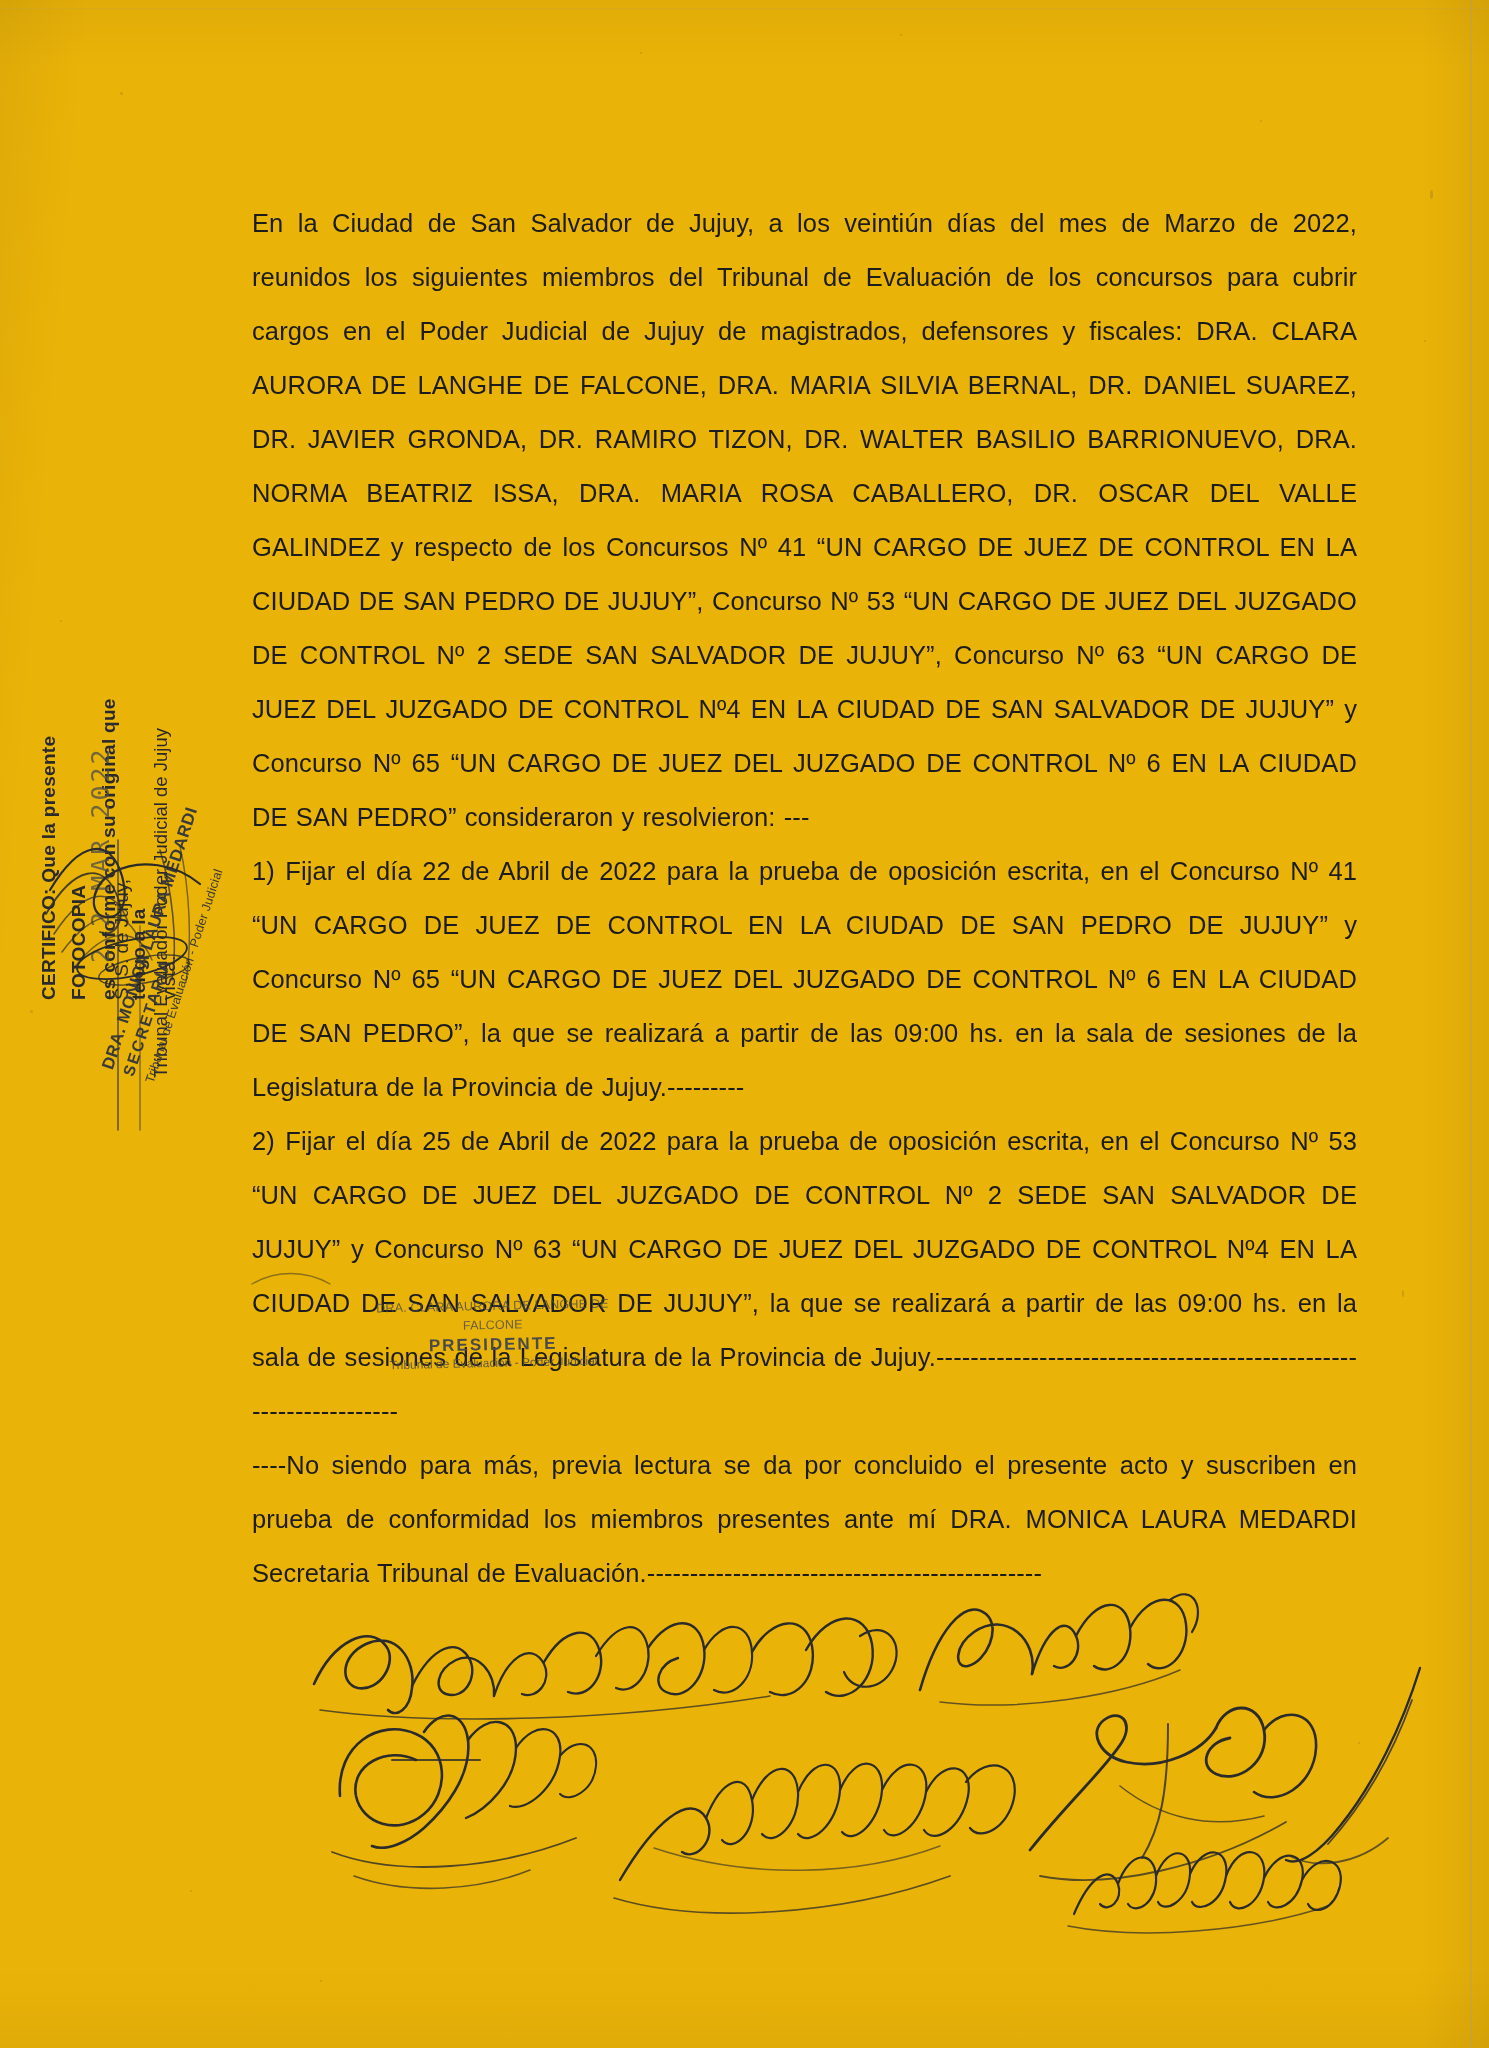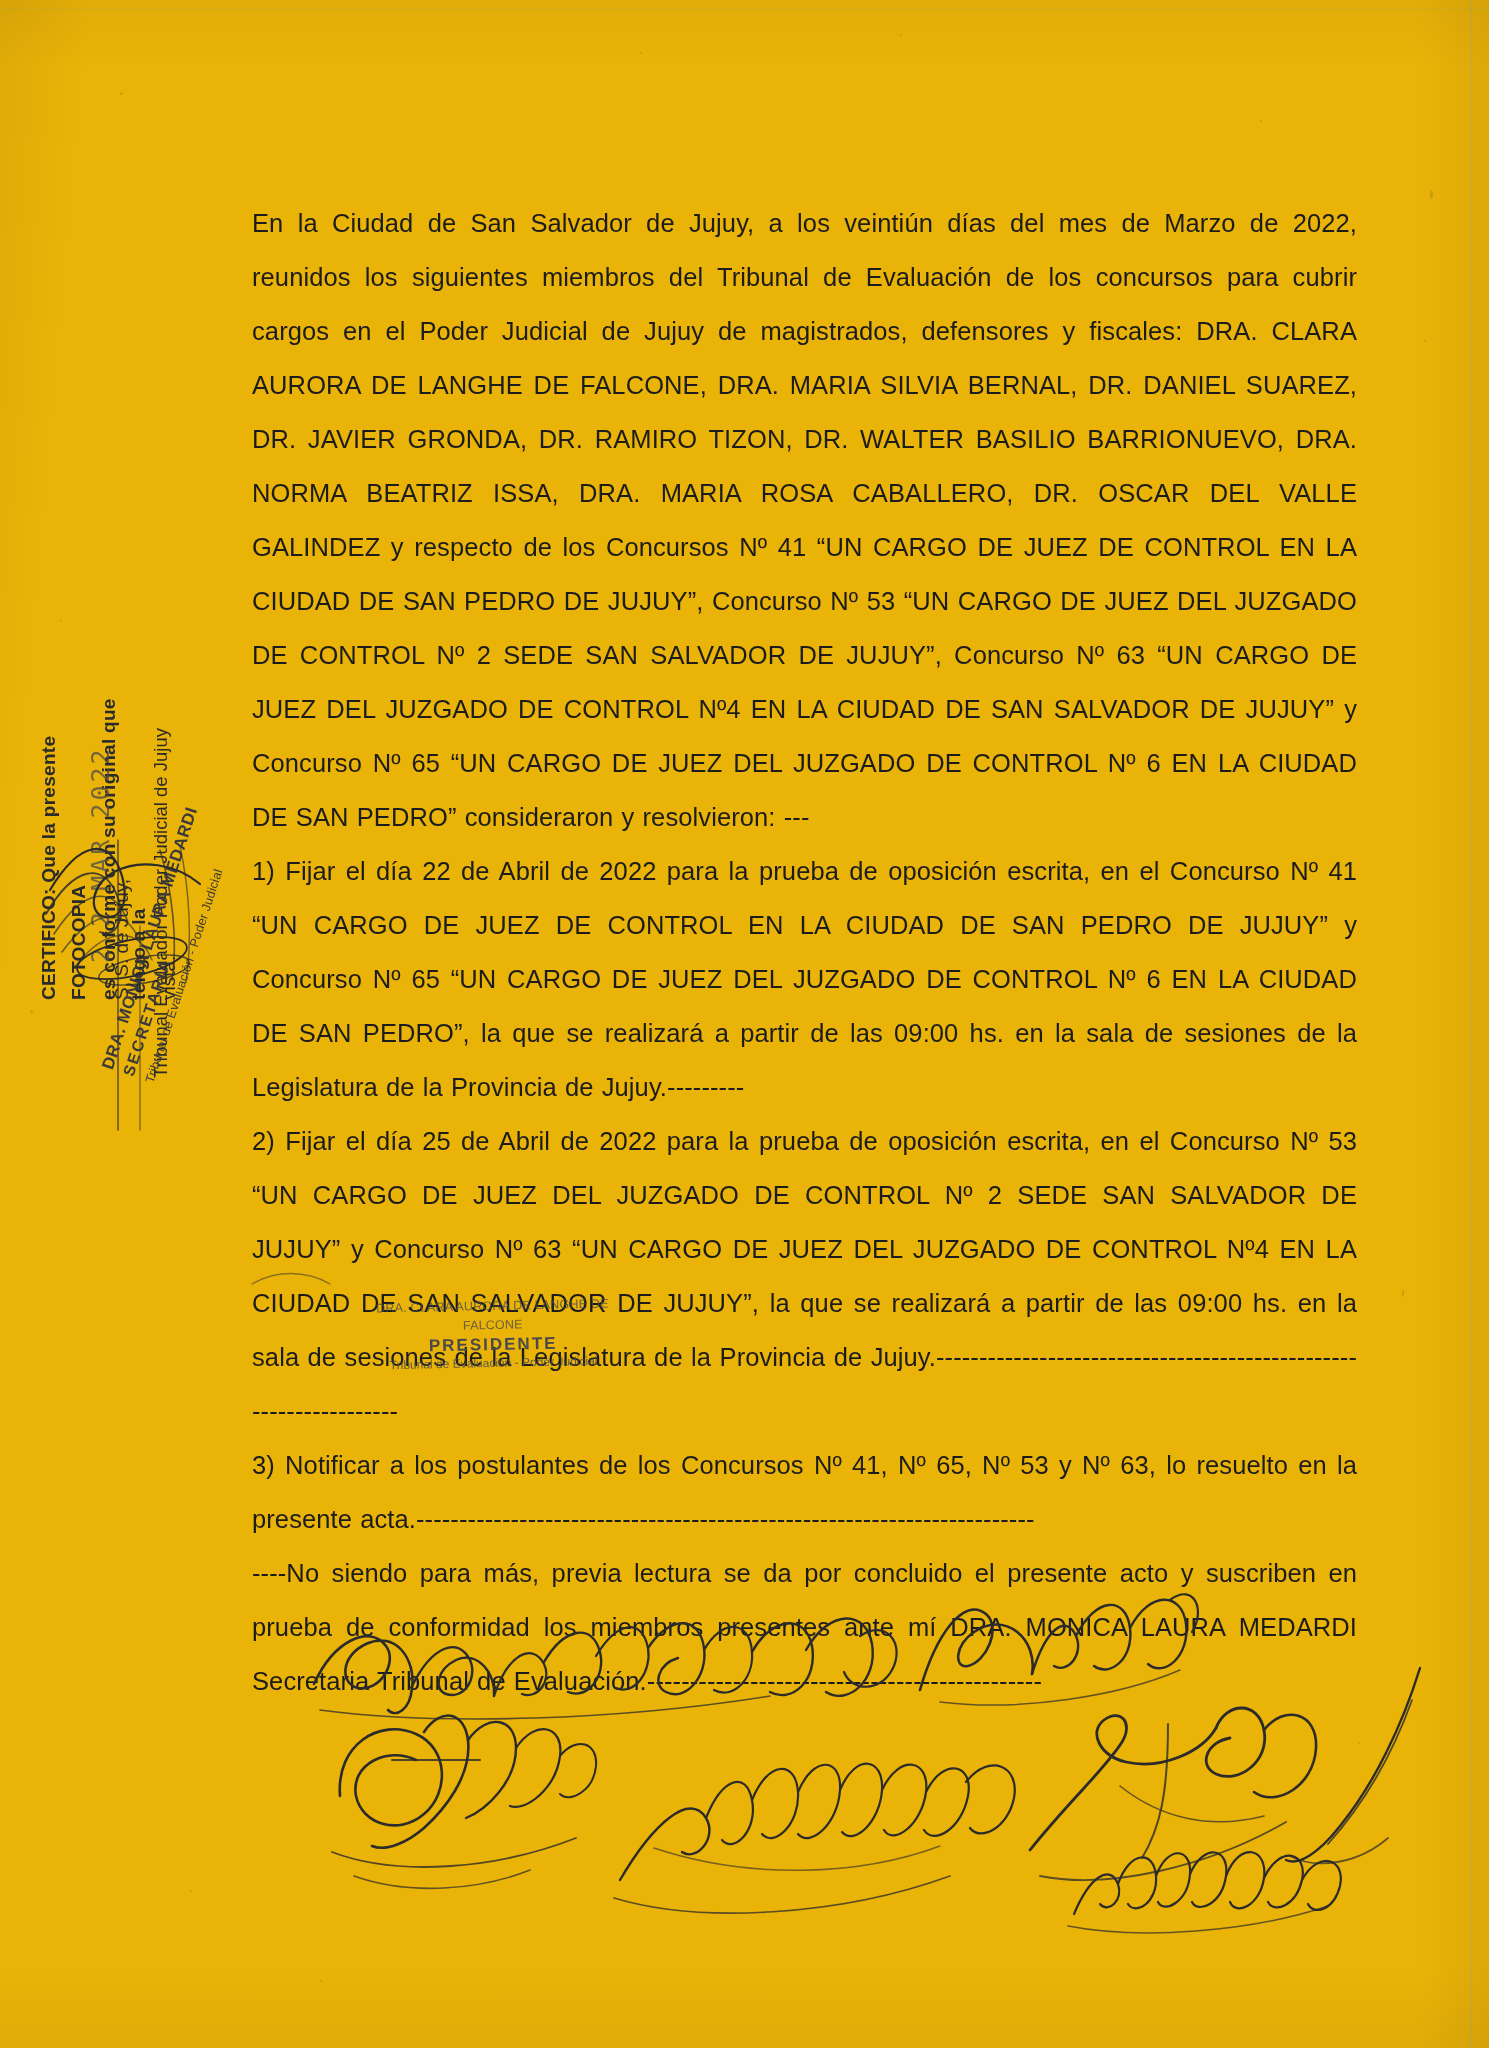--- a/index.html
+++ b/index.html
@@ -181,21 +181,20 @@
     <i style="left:900px; top:34px; width:2px; height:2px;"></i>
     <i style="left:1260px; top:120px; width:2px; height:2px;"></i>
     <i style="left:190px; top:1890px; width:2px; height:2px;"></i>
     <i style="left:60px; top:620px; width:2px; height:2px;"></i>
   </div>
 
   <div class="doc-body">
     <p class="first">En la Ciudad de San Salvador de Jujuy, a los veintiún días del mes de Marzo de 2022, reunidos los siguientes miembros del Tribunal de Evaluación de los concursos para cubrir cargos en el Poder Judicial de Jujuy de magistrados, defensores y fiscales: DRA. CLARA AURORA DE LANGHE DE FALCONE, DRA. MARIA SILVIA BERNAL, DR. DANIEL SUAREZ, DR. JAVIER GRONDA, DR. RAMIRO TIZON, DR. WALTER BASILIO BARRIONUEVO, DRA. NORMA BEATRIZ ISSA, DRA. MARIA ROSA CABALLERO, DR. OSCAR DEL VALLE GALINDEZ y respecto de los Concursos Nº 41 “UN CARGO DE JUEZ DE CONTROL EN LA CIUDAD DE SAN PEDRO DE JUJUY”, Concurso Nº 53 “UN CARGO DE JUEZ DEL JUZGADO DE CONTROL Nº 2 SEDE SAN SALVADOR DE JUJUY”, Concurso Nº 63 “UN CARGO DE JUEZ DEL JUZGADO DE CONTROL Nº4 EN LA CIUDAD DE SAN SALVADOR DE JUJUY” y Concurso Nº 65 “UN CARGO DE JUEZ DEL JUZGADO DE CONTROL Nº 6 EN LA CIUDAD DE SAN PEDRO” consideraron y resolvieron: ---</p>
     <p>1) Fijar el día 22 de Abril de 2022 para la prueba de oposición escrita, en el Concurso Nº 41 “UN CARGO DE JUEZ DE CONTROL EN LA CIUDAD DE SAN PEDRO DE JUJUY” y Concurso Nº 65 “UN CARGO DE JUEZ DEL JUZGADO DE CONTROL Nº 6 EN LA CIUDAD DE SAN PEDRO”, la que se realizará  a partir de las 09:00 hs. en la sala  de sesiones de la Legislatura de la Provincia de Jujuy.---------</p>
     <p>2) Fijar el día 25 de Abril de 2022 para la prueba de oposición escrita, en el Concurso Nº 53 “UN CARGO DE JUEZ DEL JUZGADO DE CONTROL Nº 2 SEDE SAN SALVADOR DE JUJUY” y Concurso Nº 63 “UN CARGO DE JUEZ DEL JUZGADO DE CONTROL Nº4 EN LA CIUDAD DE SAN SALVADOR DE JUJUY”, la que se realizará  a partir de las 09:00 hs. en la sala  de sesiones de la Legislatura de la Provincia de Jujuy.------------------------------------------------------------------</p>
-    <p>3) Notificar a los postulantes de los Concursos Nº 41, Nº 65, Nº 53 y Nº 63, lo resuelto en la presente acta.------------------------------------------------------------------------</p>
     <p>----No siendo para más, previa lectura se da por concluido el presente acto y suscriben en prueba de conformidad los miembros presentes ante mí DRA. MONICA LAURA MEDARDI Secretaria Tribunal de Evaluación.----------------------------------------------</p>
   </div>
 
   <div class="cert-stamp">
     <div class="cert-line1">CERTIFICO: Que la presente FOTOCOPIA</div>
     <div class="cert-line1">es conforme con su original que tengo a la</div>
     <div class="cert-sub">vista.</div>
   </div>
 
   <div class="cert-col2">

